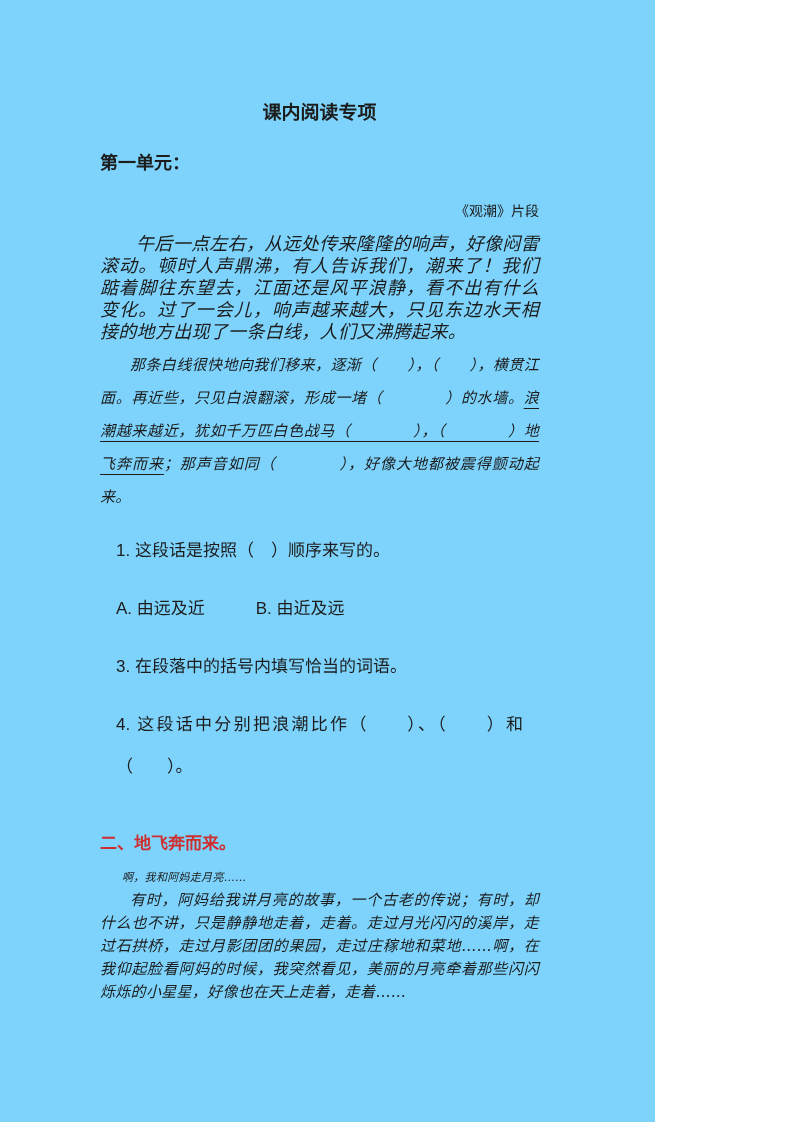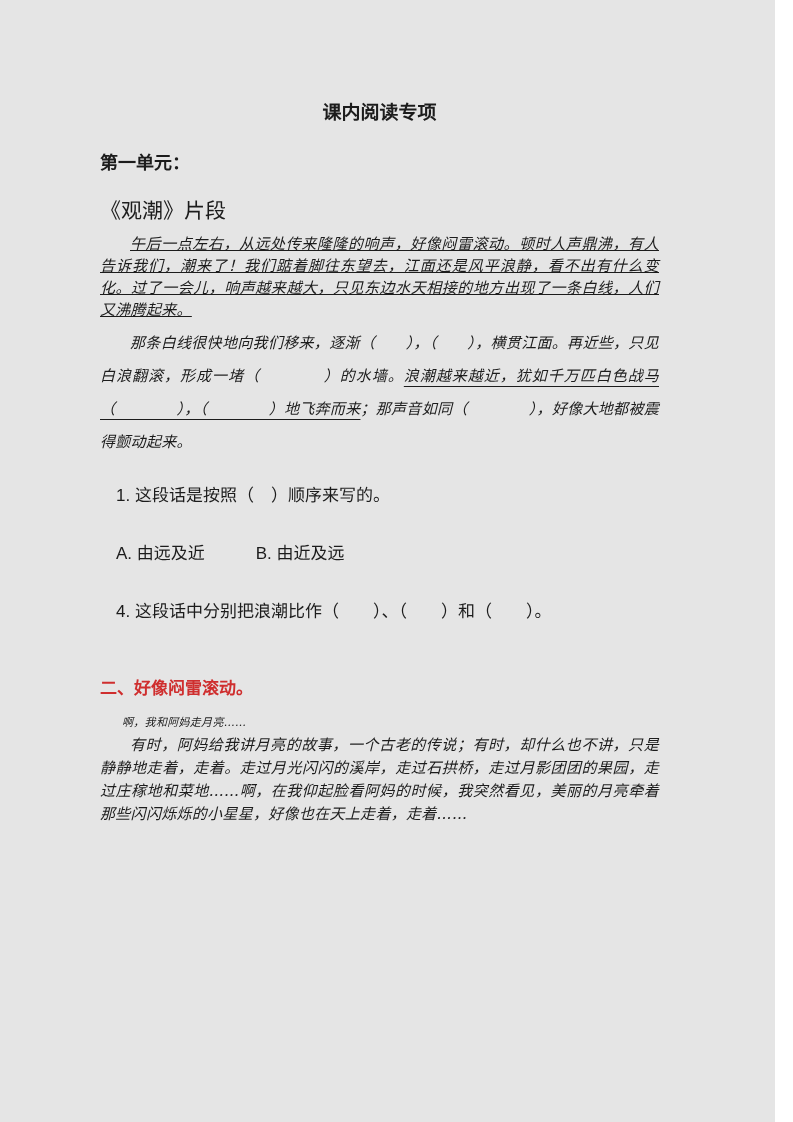--- a/index.html
+++ b/index.html
@@ -1,22 +1,22 @@
 <!DOCTYPE html>
 <html lang="zh-CN" style="--accent: #cf2e2e; --ink: #1c1c1c;"><head>
 <meta charset="utf-8">
 <style>
   :root { --accent: #cf2e2e; --ink: #1c1c1c; }
   * { box-sizing: border-box; }
   html, body { margin: 0; padding: 0; background: #ffffff; }
   .page {
     position: relative;
-    width: 775px;
+    width: 655px;
     height: 1122px;
-    background: #e5e5e5;
+    background: #7dd3fc;
     color: var(--ink);
     padding: 103px 116px 12px 100px;
     overflow: hidden;
     font-family: "Liberation Sans", sans-serif;
   }
   .doc-title {
     margin: 0;
     font-family: "Liberation Sans", sans-serif;
     font-weight: bold;
     font-size: 19px;
@@ -36,37 +36,36 @@
     font-weight: bold;
     font-size: 17px;
     line-height: 20px;
     color: var(--accent);
   }
   .section-heading.second { margin-top: 46px; }
   .passage-title {
     margin: 28px 0 0 0;
     font-family: "Liberation Sans", sans-serif;
     font-weight: normal;
-    font-size: 21px;
+    font-size: 14px;
     line-height: 20px;
-    text-align: left;
+    text-align: right;
   }
   .passage-title.second { margin-top: 30px; }
   .kaiti {
     font-family: "DejaVu Serif", serif;
     font-style: italic;
     letter-spacing: 0.3px;
   }
   .passage {
     margin: 12px 0 0 0;
-    font-size: 15px;
+    font-size: 18px;
     line-height: 22px;
     text-align: justify;
     text-indent: 2em;
-    text-decoration: underline;
   }
   .blank-para {
     margin: 6px 0 4px 0;
     font-size: 15px;
     line-height: 33px;
     text-align: justify;
     text-indent: 2em;
   }
   .underlined {
     text-decoration: underline;
@@ -108,25 +107,26 @@
 
     <h4 class="passage-title">《观潮》片段</h4>
 
     <p class="kaiti passage">午后一点左右，从远处传来隆隆的响声，好像闷雷滚动。顿时人声鼎沸，有人告诉我们，潮来了！我们踮着脚往东望去，江面还是风平浪静，看不出有什么变化。过了一会儿，响声越来越大，只见东边水天相接的地方出现了一条白线，人们又沸腾起来。</p>
 
     <p class="kaiti blank-para"><span>那条白线很快地向我们移来，逐渐（　　），（　　），横贯江面。再近些，只见白浪翻滚，形成一堵（　　　　）的水墙。</span><span class="underlined">浪潮越来越近，犹如千万匹白色战马（　　　　），（　　　　）地飞奔而来</span><span>；那声音如同（　　　　），好像大地都被震得颤动起来。</span></p>
 
     <div class="questions">
       <p>1. 这段话是按照（　）顺序来写的。</p>
       <p>A. 由远及近　　　B. 由近及远</p>
+      <p>3. 在段落中的括号内填写恰当的词语。</p>
       <p>4. 这段话中分别把浪潮比作（　　）、（　　）和（　　）。</p>
     </div>
   </section>
 
   <section>
-    <h3 class="section-heading second">二、好像闷雷滚动。</h3>
+    <h3 class="section-heading second">二、地飞奔而来。</h3>
 
 
     <p class="kaiti walk-first">啊，我和阿妈走月亮……</p>
     <p class="kaiti walk-second">有时，阿妈给我讲月亮的故事，一个古老的传说；有时，却什么也不讲，只是静静地走着，走着。走过月光闪闪的溪岸，走过石拱桥，走过月影团团的果园，走过庄稼地和菜地……啊，在我仰起脸看阿妈的时候，我突然看见，美丽的月亮牵着那些闪闪烁烁的小星星，好像也在天上走着，走着……</p>
   </section>
 
 </div>
 
 </body></html>

